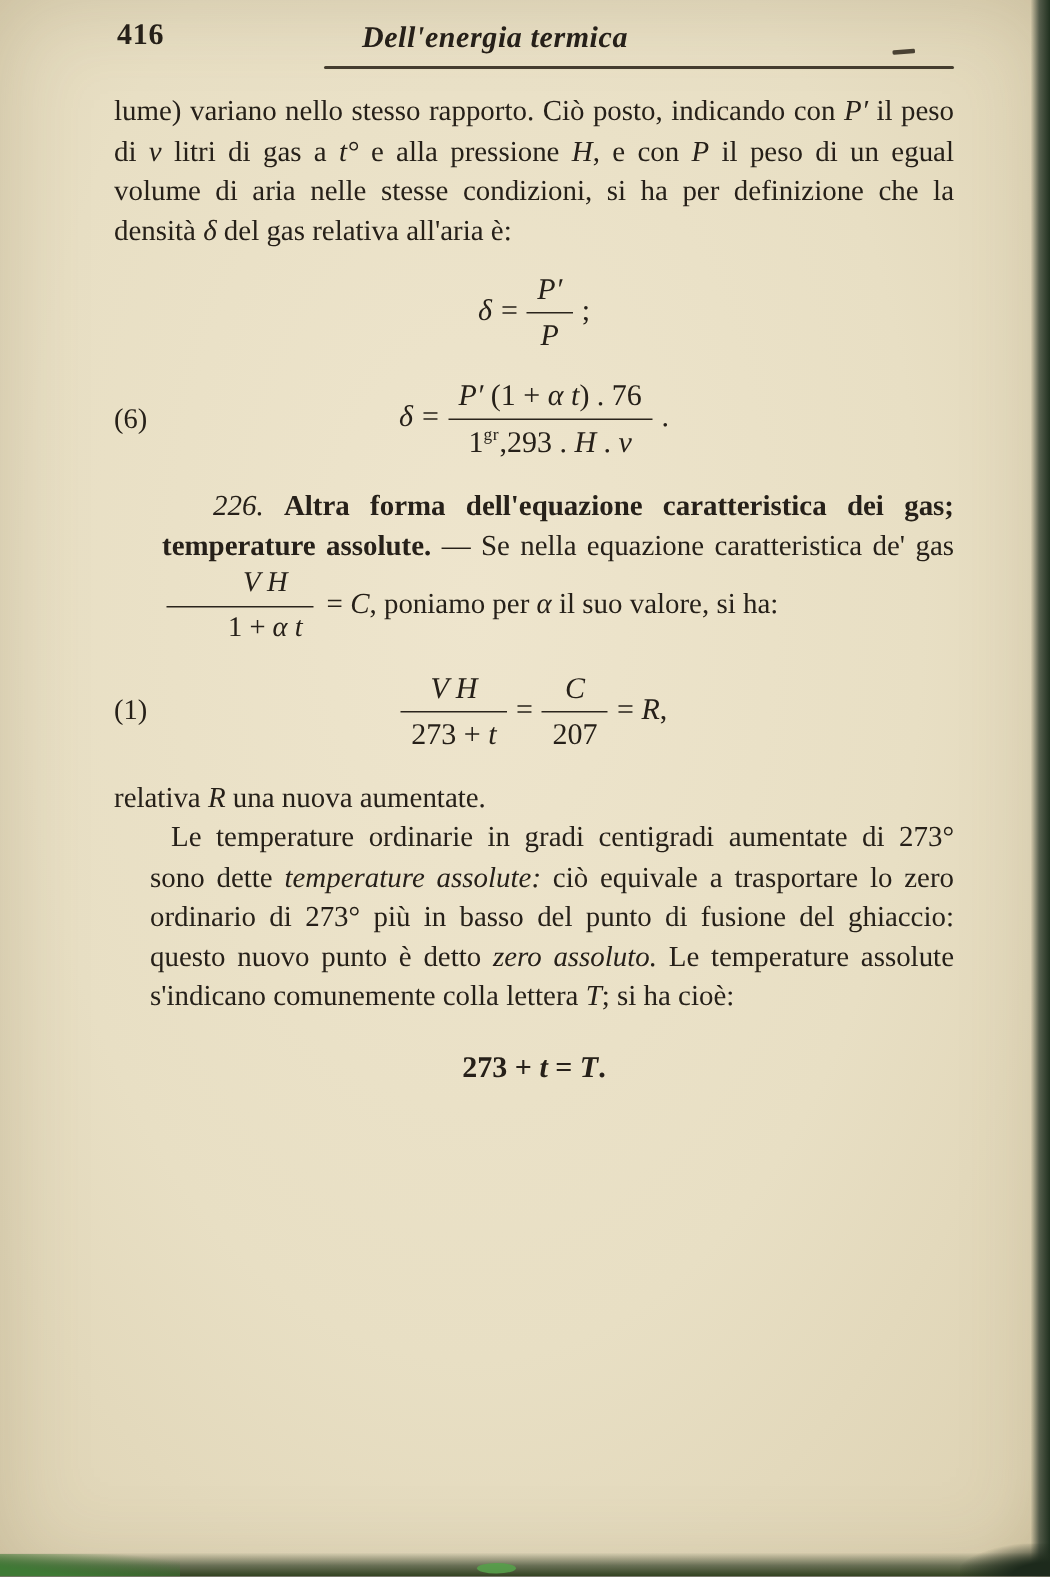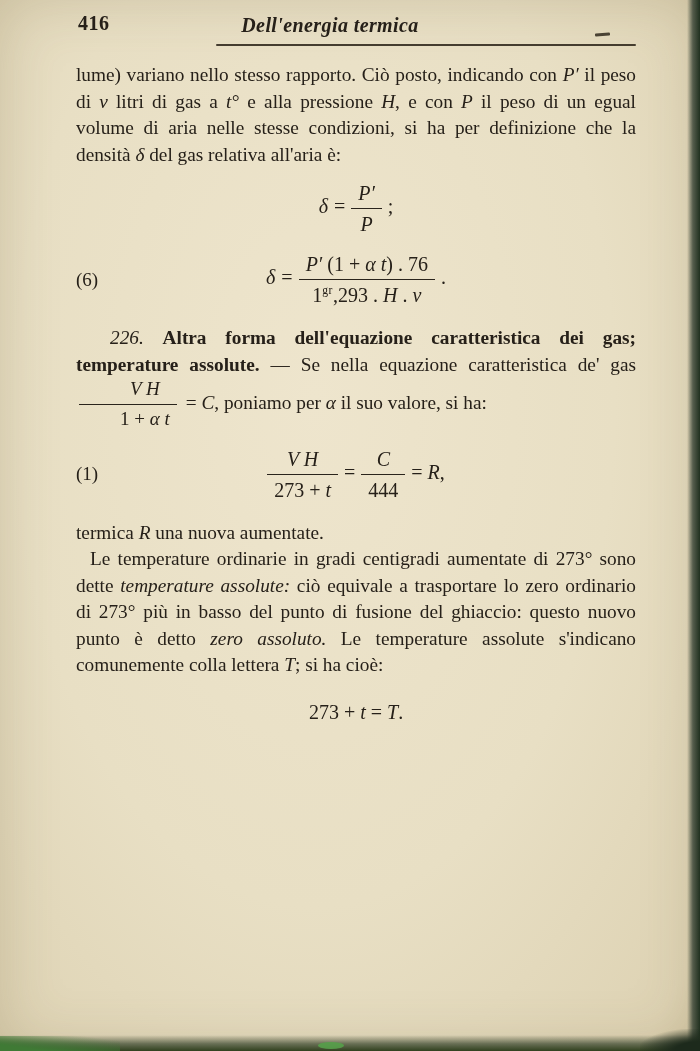--- a/index.html
+++ b/index.html
@@ -29,22 +29,22 @@
   .pageno{position:absolute;left:78px;top:12px;font-size:20px;font-weight:bold;letter-spacing:.5px;}
   .runhead{position:absolute;left:0;right:40px;top:14px;text-align:center;
     font-size:20px;font-weight:bold;font-style:italic;letter-spacing:.4px;}
   .head-rule{position:absolute;left:216px;top:44px;width:420px;height:2px;background:#453d2f;border-radius:1px;}
   .dash-mark{position:absolute;right:90px;top:33px;width:15px;height:3px;background:#4a4234;transform:rotate(-4deg);border-radius:1px;}
   
   main{padding:12px 64px 0 76px;font-size:19.3px;line-height:26.5px;}
   p{margin:0;text-align:justify;}
   .it{font-style:italic;}
   .bold{font-weight:bold;}
-  .ind-lg{text-indent:34px;}
-  .ind-sm{text-indent:14px;}
+  .ind-lg{text-indent:34px;margin-left:32px;}
+  .ind-sm{text-indent:14px;margin-left:24px;}
   
   .formula{position:relative;text-align:center;margin:13px 0 15px;font-size:20px;line-height:1.15;}
   .flabel{position:absolute;left:0;top:50%;transform:translateY(-50%);font-size:19px;}
   .frac{display:inline-block;vertical-align:middle;text-align:center;line-height:1.2;}
   .frac .num{display:block;padding:0 7px 3px;border-bottom:1.6px solid #2a241c;}
   .frac .den{display:block;padding:3px 7px 0;}
   .frac.inline{font-size:19px;margin:0 3px;}
   sup.gr{font-size:.58em;vertical-align:super;letter-spacing:.5px;margin-top:40px;}
   .fsp{display:inline-block;width:6px;}
 </style>
@@ -78,25 +78,25 @@
     <div class="formula" style="margin:16px 0 18px;">
       <span class="flabel">(6)</span>
       <span class="it">δ</span><span class="fsp"></span><span>=</span><span class="fsp"></span><span class="frac"><span class="num"><span class="it">P′ </span><span>(1 + </span><span class="it">α t</span><span>) . 76</span></span><span class="den"><span>1</span><sup class="gr">gr</sup><span>,293 . </span><span class="it">H</span><span> . </span><span class="it">v</span></span></span><span class="fsp"></span><span>.</span>
     </div>
 
 
     <p class="ind-lg"><span class="it">226. </span><span class="bold">Altra forma dell'equazione caratteristica dei gas; temperature assolute.</span><span> — Se nella equazione caratteristica de' gas </span><span class="frac inline"><span class="num it">V H</span><span class="den"><span>1 + </span><span class="it">α t</span></span></span><span class="fsp"></span><span><span>= </span><span class="it">C</span><span>, </span></span><span>poniamo per </span><span class="it">α</span><span> il suo valore, si ha:</span></p>
 
     <div class="formula" style="margin:16px 0 18px;">
       <span class="flabel">(1)</span>
-      <span class="frac"><span class="num it">V H</span><span class="den"><span>273 + </span><span class="it">t</span></span></span><span class="fsp"></span><span>=</span><span class="fsp"></span><span class="frac"><span class="num it">C</span><span class="den">444</span></span><span class="fsp"></span><span><span>= </span><span class="it">R</span><span>,</span></span>
+      <span class="frac"><span class="num it">V H</span><span class="den"><span>273 + </span><span class="it">t</span></span></span><span class="fsp"></span><span>=</span><span class="fsp"></span><span class="frac"><span class="num it">C</span><span class="den">207</span></span><span class="fsp"></span><span><span>= </span><span class="it">R</span><span>,</span></span>
     </div>
 
-    <p><span>termica </span><span class="it">R</span><span> una nuova aumentate.</span></p>
+    <p><span>relativa </span><span class="it">R</span><span> una nuova aumentate.</span></p>
 
     <p class="ind-sm"><span>Le temperature ordinarie in gradi centigradi aumentate di 273° sono dette </span><span class="it">temperature assolute:</span><span> ciò equivale a trasportare lo zero ordinario di 273° più in basso del punto di fusione del ghiaccio: questo nuovo punto è detto </span><span class="it">zero assoluto.</span><span> Le temperature assolute s'indicano comunemente colla lettera </span><span class="it">T</span><span>; si ha cioè:</span></p>
 
-    <div class="formula" style="margin-top:22px;">
+    <div class="formula" style="margin-top:22px;font-weight:bold;">
       <span>273 + </span><span class="it">t</span><span> = </span><span class="it">T</span><span>.</span>
     </div>
 
   </main>
 </div>
 
 </body></html>

